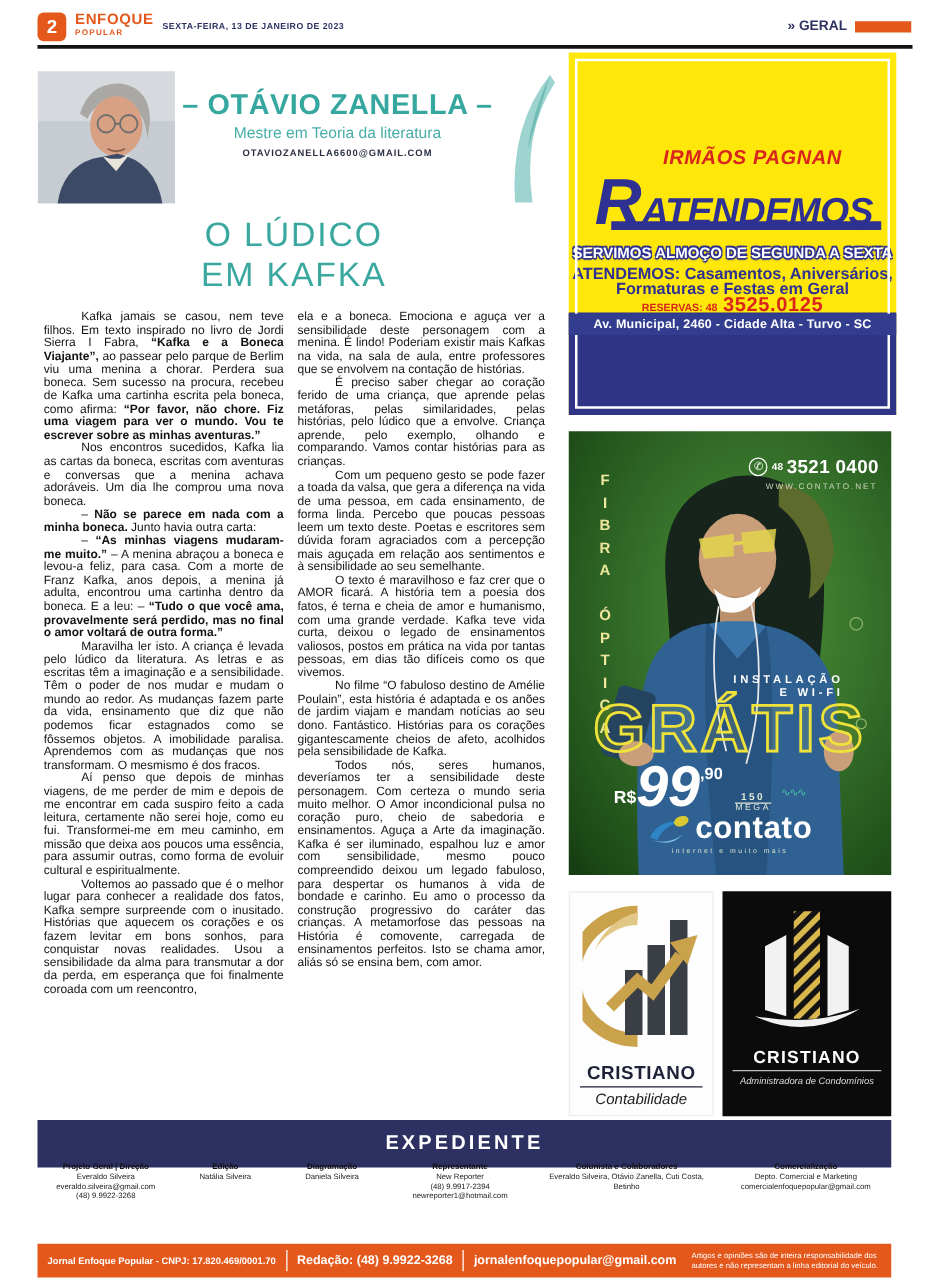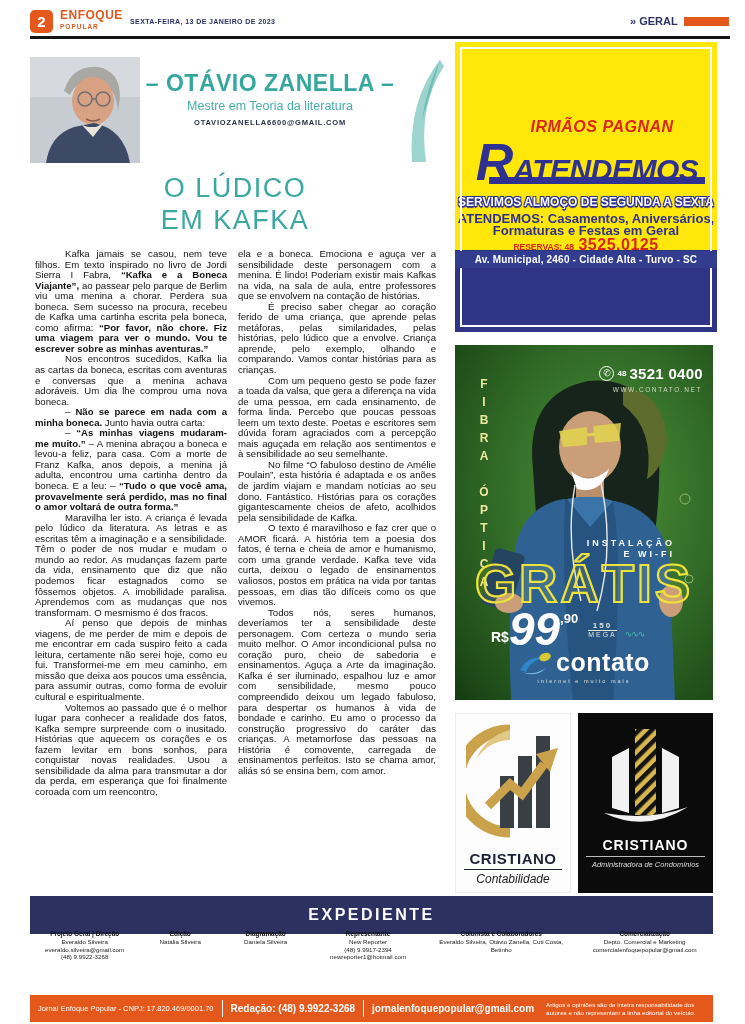--- a/index.html
+++ b/index.html
@@ -71,21 +71,21 @@
   .net-site{position:absolute;right:11px;top:41px;z-index:2;color:#cfd8c0;font-size:6.5px;letter-spacing:1.6px;}
   .net-install{position:absolute;right:38px;top:193px;z-index:2;text-align:right;color:#fff;
                font-size:9px;font-weight:bold;letter-spacing:3px;line-height:11px;}
   .net-gratis{position:absolute;left:0;right:0;top:208px;z-index:2;text-align:center;
               font-size:53px;font-weight:bold;letter-spacing:3px;
               color:rgba(255,243,80,0.10);-webkit-text-stroke:2.2px #efe23a;}
   .net-price{position:absolute;left:36px;top:262px;z-index:2;color:#fff;display:flex;align-items:flex-start;}
   .net-price .cur{font-size:14px;font-weight:bold;margin-top:22px;}
   .net-price .int{font-size:46px;font-weight:bold;font-style:italic;line-height:44px;}
   .net-price .cts{font-size:13px;font-weight:bold;margin-top:4px;}
-  .speed{margin-left:10px;margin-top:14px;color:#dfe7d8;text-align:center;}
+  .speed{margin-left:10px;margin-top:26px;color:#dfe7d8;text-align:center;}
   .speed .sp1{font-size:8px;font-weight:bold;letter-spacing:2px;border-bottom:1px solid #dfe7d8;}
   .speed .sp2{font-size:7px;letter-spacing:2px;}
   .squiggle{margin-left:8px;margin-top:22px;color:#49c0a8;font-size:9px;letter-spacing:-1px;}
   .net-logo{position:absolute;left:0;right:0;top:303px;z-index:2;text-align:center;}
   .net-logo-row{display:flex;align-items:center;justify-content:center;gap:4px;}
   .net-logo .word{color:#fff;font-weight:bold;font-size:25px;letter-spacing:.5px;}
   .net-tag{color:#d9e2cf;font-size:5.5px;letter-spacing:2px;margin-top:1px;}
 
   
   .ad-cont{left:455px;top:713px;width:116px;height:180px;background:#fdfdfd;border:1px solid #ececec;box-sizing:border-box;}
@@ -106,21 +106,21 @@
   .exp-col{text-align:center;padding:0 4px;box-sizing:border-box;}
   .exp-col:nth-child(1){width:16%;} .exp-col:nth-child(2){width:12%;} .exp-col:nth-child(3){width:13%;}
   .exp-col:nth-child(4){width:17%;} .exp-col:nth-child(5){width:22%;} .exp-col:nth-child(6){width:20%;}
   .exp-title{font-weight:bold;font-size:6.4px;color:#111;line-height:8px;}
   .exp-line{font-size:6.2px;color:#222;line-height:7.6px;}
 
   
   .footer{left:30px;top:995px;width:683px;height:27px;background:#e4581c;display:flex;align-items:center;color:#fff;}
   .ft-seg{padding:0 8px;white-space:nowrap;}
   .ft-div{width:1px;height:17px;background:#fff;flex:none;}
-  .ft-cnpj{font-size:7.5px;font-weight:normal;text-align:center;}
+  .ft-cnpj{font-size:7.5px;font-weight:bold;text-align:center;}
   .ft-red,.ft-mail{font-size:10px;font-weight:bold;}
   .ft-disc{margin-left:auto;width:168px;font-size:6.2px;line-height:7.6px;padding:0 8px 0 4px;text-align:left;}
 </style>
 </head>
 <body>
 
 <div id="page">
 
   <div class="abs hdr-num">2</div>
   <div class="abs hdr-brand">
@@ -166,22 +166,22 @@
       <p class="ap"><span>– </span><b>Não se parece em nada com a minha boneca.</b><span> Junto havia outra carta:</span></p>
       <p class="ap"><span>– </span><b>“As minhas viagens mudaram-me muito.”</b><span> – A menina abraçou a boneca e levou-a feliz, para casa. Com a morte de Franz Kafka, anos depois, a menina já adulta, encontrou uma cartinha dentro da boneca. E a leu: – </span><b>“Tudo o que você ama, provavelmente será perdido, mas no final o amor voltará de outra forma.”</b></p>
       <p class="ap"><span>Maravilha ler isto. A criança é levada pelo lúdico da literatura. As letras e as escritas têm a imaginação e a sensibilidade. Têm o poder de nos mudar e mudam o mundo ao redor. As mudanças fazem parte da vida, ensinamento que diz que não podemos ficar estagnados como se fôssemos objetos. A imobilidade paralisa. Aprendemos com as mudanças que nos transformam. O mesmismo é dos fracos.</span></p>
       <p class="ap"><span>Aí penso que depois de minhas viagens, de me perder de mim e depois de me encontrar em cada suspiro feito a cada leitura, certamente não serei hoje, como eu fui. Transformei-me em meu caminho, em missão que deixa aos poucos uma essência, para assumir outras, como forma de evoluir cultural e espiritualmente.</span></p>
       <p class="ap"><span>Voltemos ao passado que é o melhor lugar para conhecer a realidade dos fatos, Kafka sempre surpreende com o inusitado. Histórias que aquecem os corações e os fazem levitar em bons sonhos, para conquistar novas realidades. Usou a sensibilidade da alma para transmutar a dor da perda, em esperança que foi finalmente coroada com um reencontro,</span></p>
     </div>
   <div class="abs col col2">
       <p class="ap ni"><span>ela e a boneca. Emociona e aguça ver a sensibilidade deste personagem com a menina. É lindo! Poderiam existir mais Kafkas na vida, na sala de aula, entre professores que se envolvem na contação de histórias.</span></p>
       <p class="ap"><span>É preciso saber chegar ao coração ferido de uma criança, que aprende pelas metáforas, pelas similaridades, pelas histórias, pelo lúdico que a envolve. Criança aprende, pelo exemplo, olhando e comparando. Vamos contar histórias para as crianças.</span></p>
       <p class="ap"><span>Com um pequeno gesto se pode fazer a toada da valsa, que gera a diferença na vida de uma pessoa, em cada ensinamento, de forma linda. Percebo que poucas pessoas leem um texto deste. Poetas e escritores sem dúvida foram agraciados com a percepção mais aguçada em relação aos sentimentos e à sensibilidade ao seu semelhante.</span></p>
+      <p class="ap"><span>O texto é maravilhoso e faz crer que o AMOR ficará. A história tem a poesia dos fatos, é terna e cheia de amor e humanismo, com uma grande verdade. Kafka teve vida curta, deixou o legado de ensinamentos valiosos, postos em prática na vida por tantas pessoas, em dias tão difíceis como os que vivemos.</span></p>
       <p class="ap"><span>No filme “O fabuloso destino de Amélie Poulain”, esta história é adaptada e os anões de jardim viajam e mandam notícias ao seu dono. Fantástico. Histórias para os corações gigantescamente cheios de afeto, acolhidos pela sensibilidade de Kafka.</span></p>
-      <p class="ap"><span>O texto é maravilhoso e faz crer que o AMOR ficará. A história tem a poesia dos fatos, é terna e cheia de amor e humanismo, com uma grande verdade. Kafka teve vida curta, deixou o legado de ensinamentos valiosos, postos em prática na vida por tantas pessoas, em dias tão difíceis como os que vivemos.</span></p>
       <p class="ap"><span>Todos nós, seres humanos, deveríamos ter a sensibilidade deste personagem. Com certeza o mundo seria muito melhor. O Amor incondicional pulsa no coração puro, cheio de sabedoria e ensinamentos. Aguça a Arte da imaginação. Kafka é ser iluminado, espalhou luz e amor com sensibilidade, mesmo pouco compreendido deixou um legado fabuloso, para despertar os humanos à vida de bondade e carinho. Eu amo o processo da construção progressivo do caráter das crianças. A metamorfose das pessoas na História é comovente, carregada de ensinamentos  perfeitos. Isto se chama amor, aliás só se ensina bem, com amor.</span></p>
     </div>
 
   <div class="abs ad-rest">
     <div class="rest-border"></div>
     <div class="rest-bottom"></div>
     <div class="rest-brand-top">IRMÃOS PAGNAN</div>
     <div class="rest-brand"><span class="big-r">R</span><span class="rest-rest">ATENDEMOS</span></div>
     <div class="rest-underline"></div>
     <div class="rest-line1">SERVIMOS ALMOÇO DE SEGUNDA A SEXTA</div>

